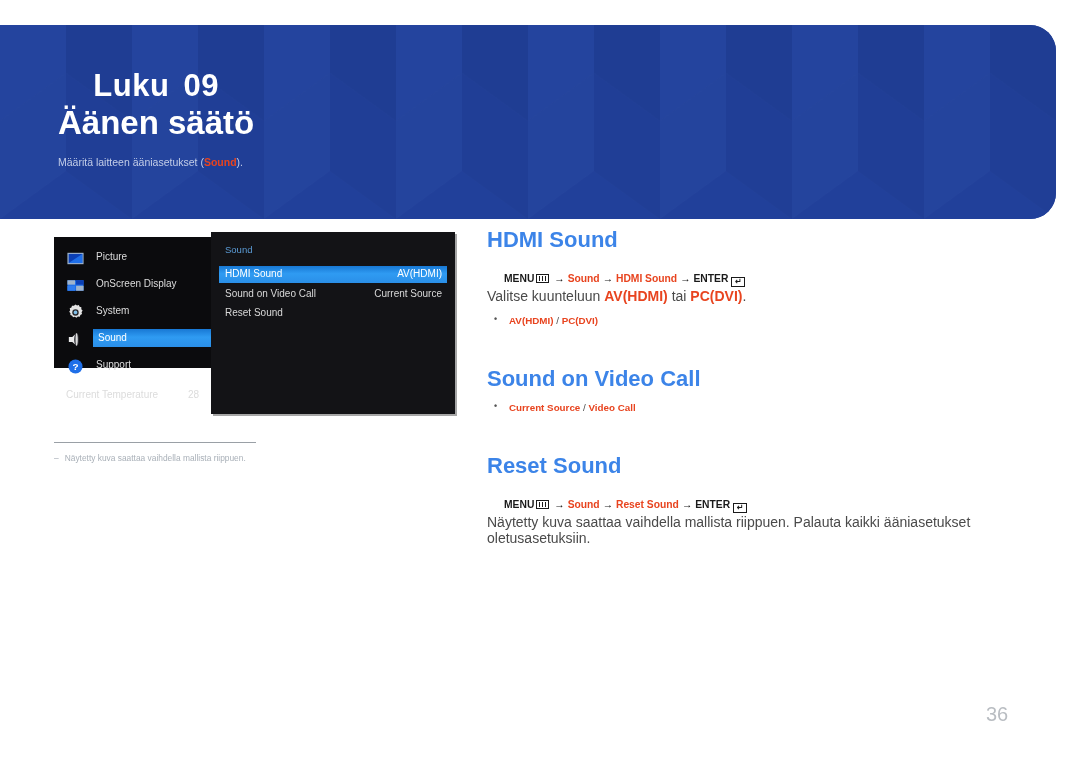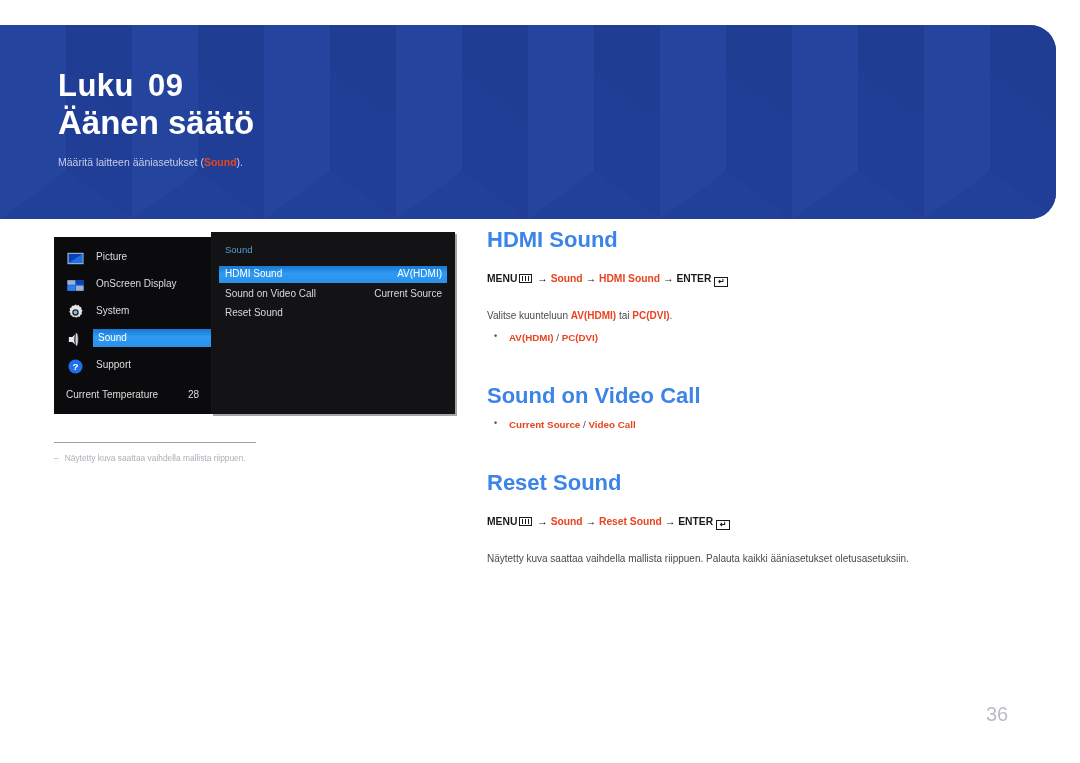--- a/index.html
+++ b/index.html
@@ -39,20 +39,21 @@
     top: 42px;
     z-index: 3;
   }
   .chapter-line {
     font-size: 31px;
     font-weight: bold;
     color: #ffffff;
     letter-spacing: 0.5px;
     line-height: 1.22;
     white-space: nowrap;
+    text-align: center;
   }
   .chapter-line .chap-num {
     margin-left: 14px;
   }
   .chapter-title {
     font-size: 33px;
     font-weight: bold;
     color: #ffffff;
     line-height: 1.22;
     margin-top: -2px;
@@ -75,21 +76,21 @@
     left: 54px;
     top: 232px;
     width: 401px;
     height: 182px;
   }
   .osd-left {
     position: absolute;
     left: 0;
     top: 5px;
     width: 158px;
-    height: 177px;
+    height: 131px;
     background: #0b0b0d;
   }
   .osd-right {
     position: absolute;
     left: 157px;
     top: 0;
     width: 244px;
     height: 182px;
     background: #131316;
     box-shadow: 2px 2px 0 rgba(0,0,0,0.35);
@@ -213,27 +214,28 @@
     font-weight: bold;
     color: #3c84e8;
     line-height: 1.1;
   }
   .path {
     font-size: 10.3px;
     font-weight: bold;
     color: #1a1a1a;
     margin-top: 21px;
     white-space: nowrap;
+    margin-left: 17px;
   }
   .path .red { color: #e8441f; }
   .path .arrow { color: #1a1a1a; margin: 0 3px; font-weight: normal; }
   .desc {
-    font-size: 10px;
+    font-size: 14px;
     color: #4a4a4a;
-    margin-top: 23px;
+    margin-top: 1px;
   }
   .desc .bold-red { color: #e8441f; font-weight: bold; }
   .bullet {
     font-size: 9.8px;
     color: #e8441f;
     font-weight: bold;
     margin-top: 11px;
     padding-left: 22px;
     position: relative;
   }

